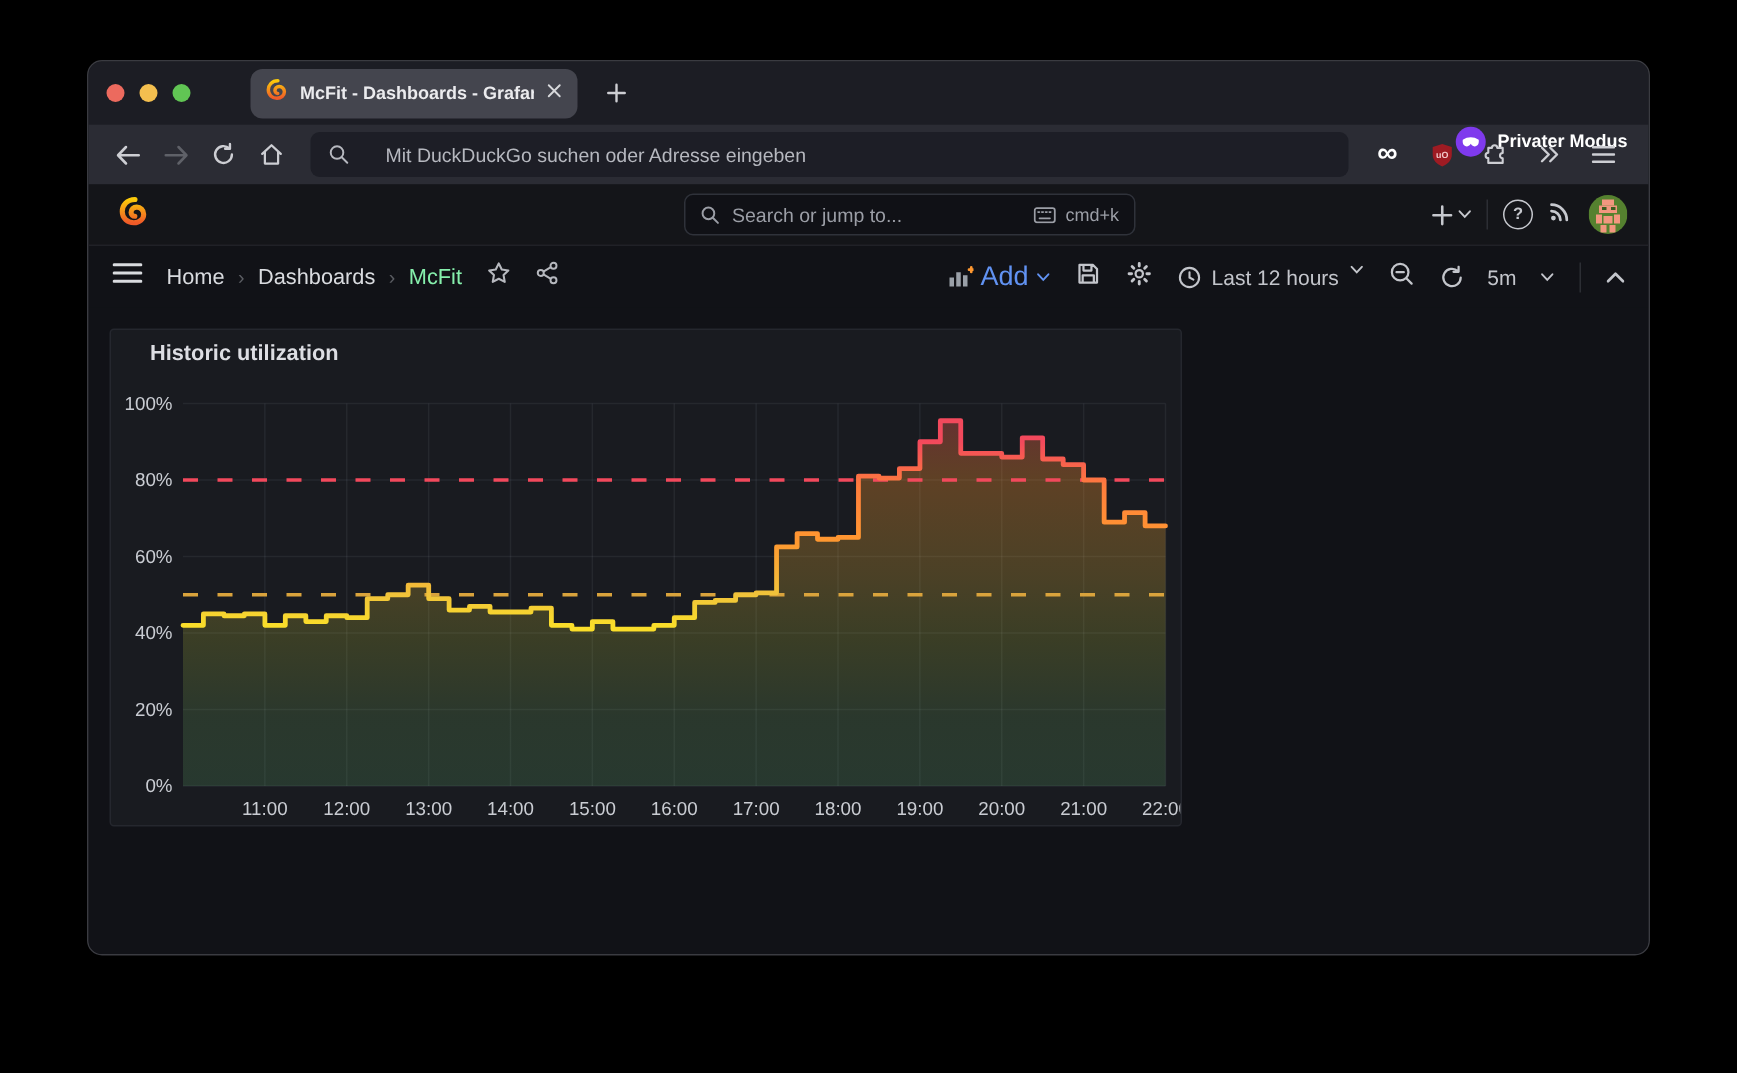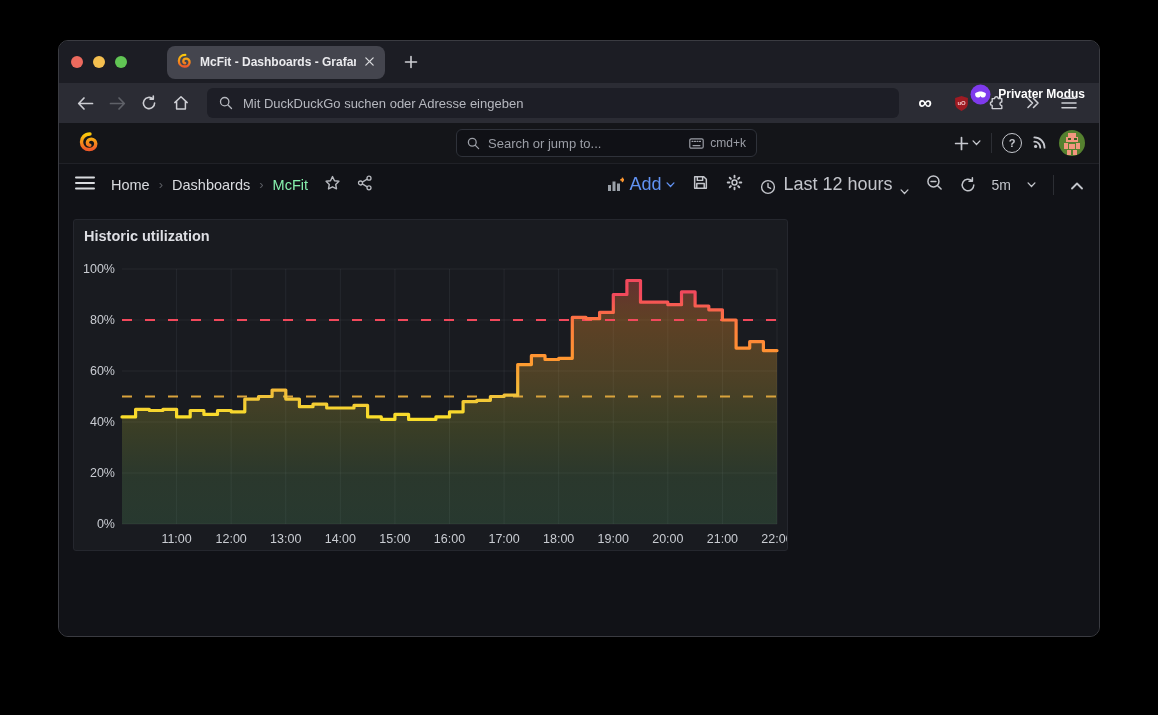--- a/index.html
+++ b/index.html
@@ -14,21 +14,21 @@
     align-items:center;gap:8px;padding:0 10px;box-sizing:border-box;}
   .tab-title{flex:1;font-size:12px;color:#ebebee;font-weight:600;white-space:nowrap;overflow:hidden;}
   .tabbar-right{margin-left:auto;display:flex;align-items:center;gap:46px;padding-right:14px;flex-direction:column;}
   .priv{display:flex;align-items:center;gap:7px;}
   .priv-label{font-size:12px;font-weight:700;color:#fff;}
   
   .navbar{height:40px;background:#2b2c34;display:flex;align-items:center;padding:0 10px;}
   .nbtn{width:32px;height:30px;display:flex;align-items:center;justify-content:center;color:#cdced3;}
   .nbtn.dim{color:#5f6168;}
   .urlbar{flex:1;height:30px;margin:0 10px;background:#1d1e26;border-radius:6px;display:flex;
-    align-items:center;gap:10px;padding:0 12px;color:#a9abb3;}
+    align-items:center;gap:24px;padding:0 12px;color:#a9abb3;}
   .url-text{font-size:13px;color:#b6b8bf;}
   .nav-right{display:flex;align-items:center;gap:4px;padding-right:4px;}
   
   .gheader{height:41px;background:#141519;border-bottom:1px solid #202127;position:relative;
     display:flex;align-items:center;box-sizing:border-box;}
   .glogo{margin-left:20px;}
   .gsearch{position:absolute;left:397px;top:6px;width:301px;height:28px;background:#101116;
     border:1px solid #2f323a;border-radius:6px;display:flex;align-items:center;gap:8px;
     padding:0 10px;box-sizing:border-box;color:#9b9ea6;}
   .gsearch-text{font-size:13px;}
@@ -40,29 +40,29 @@
   .avatar{width:26px;height:26px;border-radius:50%;overflow:hidden;}
   
   .crumbbar{height:41px;display:flex;align-items:center;padding:0 16px;background:#111217;}
   .crumb{display:flex;align-items:center;gap:9px;margin-left:16px;font-size:14.5px;}
   .crumb .item{color:#d9dbdf;font-weight:500;}
   .crumb .sep{color:#5b5d63;font-size:13px;}
   .crumb .current{color:#86efac;font-weight:400;}
   .crumb-icons{display:flex;align-items:center;gap:16px;margin-left:16px;color:#b6b8be;}
   .actions{margin-left:auto;display:flex;align-items:center;gap:17px;color:#c3c5cb;}
   .addbtn{display:flex;align-items:center;gap:5px;color:#6192f2;font-size:18px;font-weight:500;}
-  .timebtn{display:flex;align-items:flex-end;gap:7px;font-size:18px;font-weight:500;color:#c3c5cb;}
+  .timebtn{display:flex;align-items:flex-start;gap:7px;font-size:14px;font-weight:500;color:#c3c5cb;}
   .refbtn{display:flex;align-items:center;gap:16px;font-size:14px;font-weight:500;color:#c3c5cb;}
   
   .content{position:relative;height:433px;background:#111217;}
   .panel{position:absolute;box-sizing:border-box;}
   #panel-hist{left:14px;top:14px;width:715px;height:332px;background:#191b20;
     border:1px solid #25272e;border-radius:3px;overflow:hidden;}
   #panel-gauge{left:737px;top:14px;width:292px;height:332px;background:transparent;}
-  .panel-title{position:absolute;left:10px;top:8px;font-size:14.5px;font-weight:600;color:#dddee3;}
+  .panel-title{position:absolute;left:26px;top:8px;font-size:14.5px;font-weight:600;color:#dddee3;}
   .panel svg.plot{position:absolute;left:0;top:0;}
 </style>
 </head>
 <body>
 
 <div class="window">
 
   <div class="tabbar">
     <div class="lights">
       <div class="light" id="light-r" style="background: rgb(236, 106, 94);"></div>

